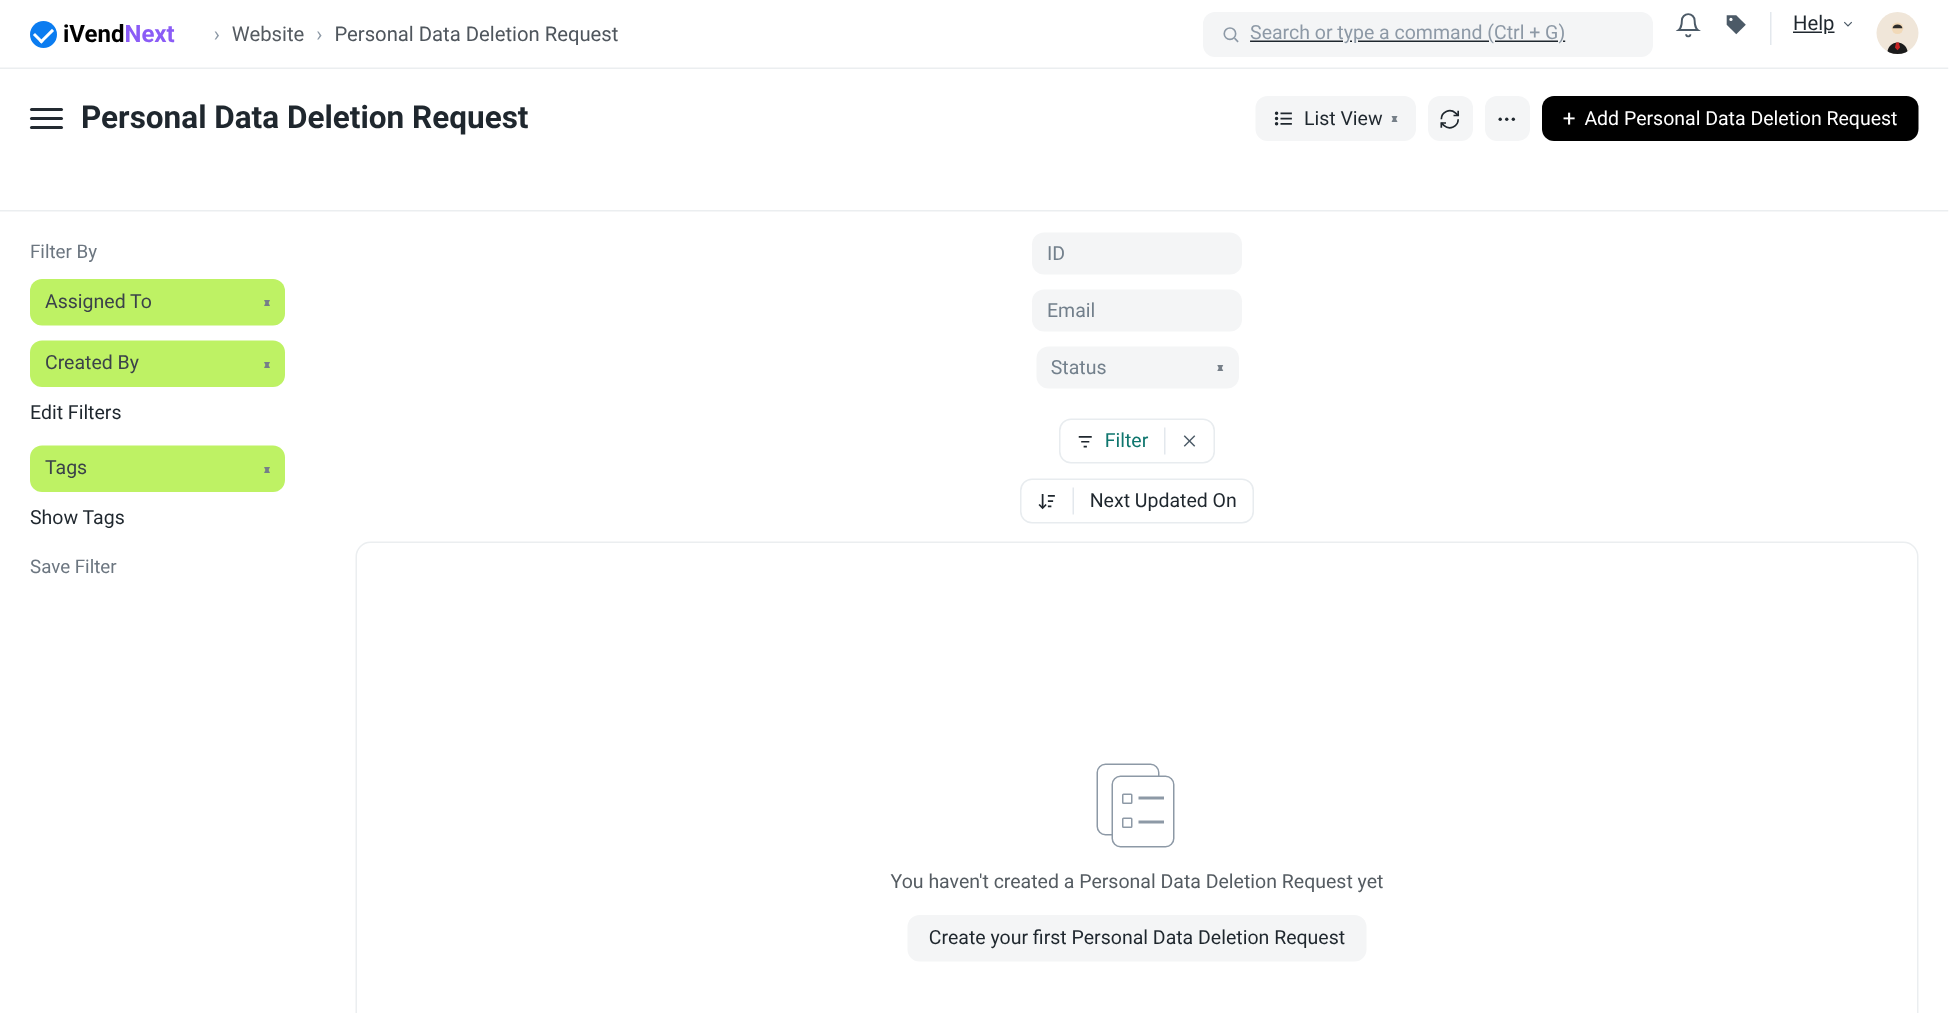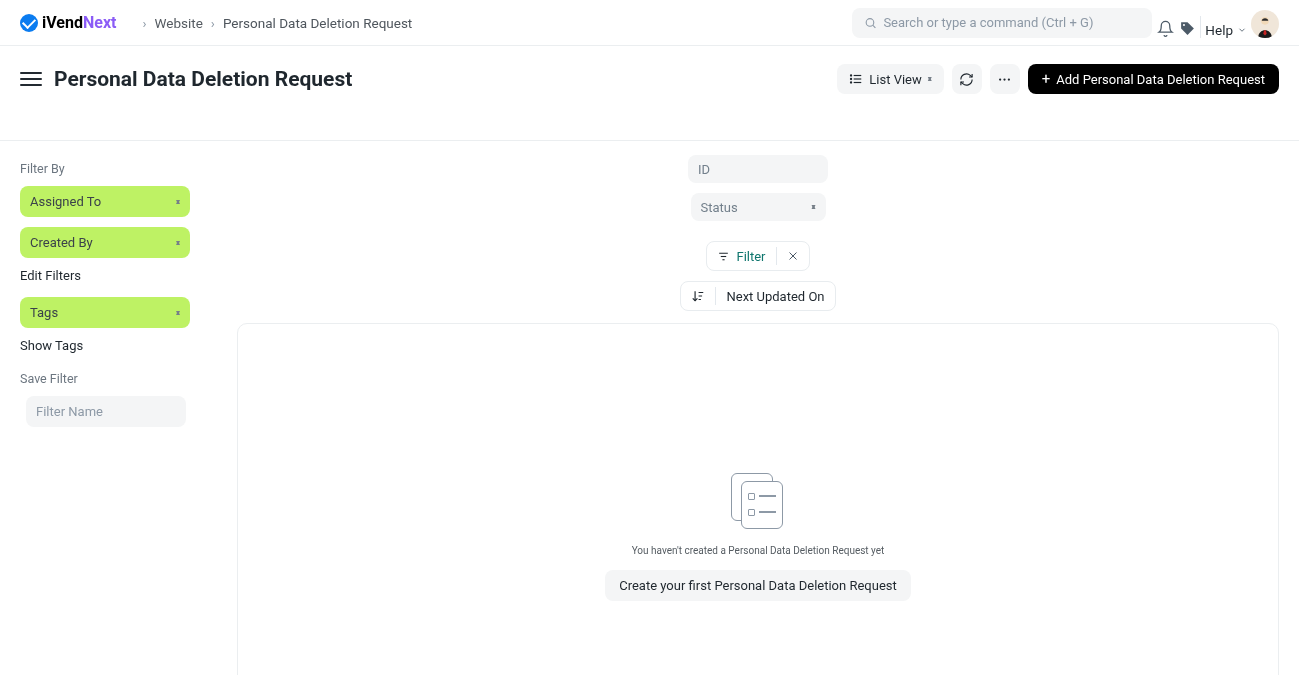--- a/index.html
+++ b/index.html
@@ -62,22 +62,23 @@
     }
     .breadcrumb .crumb {
       color: #555b61;
     }
     .breadcrumb .crumb.last {
       color: #4f565d;
     }
     .navbar-right {
       margin-left: auto;
       display: flex;
-      align-items: flex-end;
-      gap: 4px;
+      align-items: flex-start;
+      gap: 14px;
+      text-decoration: underline;
     }
     .search-box {
       display: flex;
       align-items: center;
       background: #f4f5f6;
       border-radius: 8px;
       padding: 0 12px;
       height: 30px;
       width: 300px;
       color: #8d99a6;
@@ -370,21 +371,21 @@
     .empty-icon .row1 { top: 10px; }
     .empty-icon .row2 { top: 26px; }
     .empty-icon .sq {
       width: 7px; height: 7px; border: 1.5px solid #8d99a6; border-radius: 1px;
     }
     .empty-icon .ln {
       flex: 1; height: 1.5px; background: #8d99a6;
     }
     .empty-text {
       color: #555c62;
-      font-size: 10px;
+      font-size: 13px;
     }
     .create-first-btn {
       background: #f4f5f6;
       border-radius: 8px;
       padding: 8px 14px;
       font-size: 13px;
       color: #1F272E;
       cursor: pointer;
     }
 
@@ -521,26 +522,26 @@
       <span>Created By</span>
       <span class="updown">▴<span>▾</span></span>
     </div>
     <div class="link-text">Edit Filters</div>
     <div class="select-chip">
       <span>Tags</span>
       <span class="updown">▴<span>▾</span></span>
     </div>
     <div class="link-text">Show Tags</div>
     <div class="save-filter-label">Save Filter</div>
-    <input class="filter-name-input" type="text" placeholder="Filter Name" style="">
   </aside>
 
   <main class="content">
     <div class="filters-row">
       <input class="filter-input" type="text" placeholder="ID" style="">
+      <input class="filter-input" type="text" placeholder="Email" style="">
       <div class="filter-select">
         <span>Status</span>
         <span class="updown">▴<span>▾</span></span>
       </div>
       <div class="spacer"></div>
       <div class="filter-group">
         <div class="part">
           <svg width="13" height="13" viewBox="0 0 24 24" fill="none" stroke="#1F272E" stroke-width="2">
               <line x1="4" y1="6" x2="20" y2="6"></line>
               <line x1="7" y1="12" x2="17" y2="12"></line>

